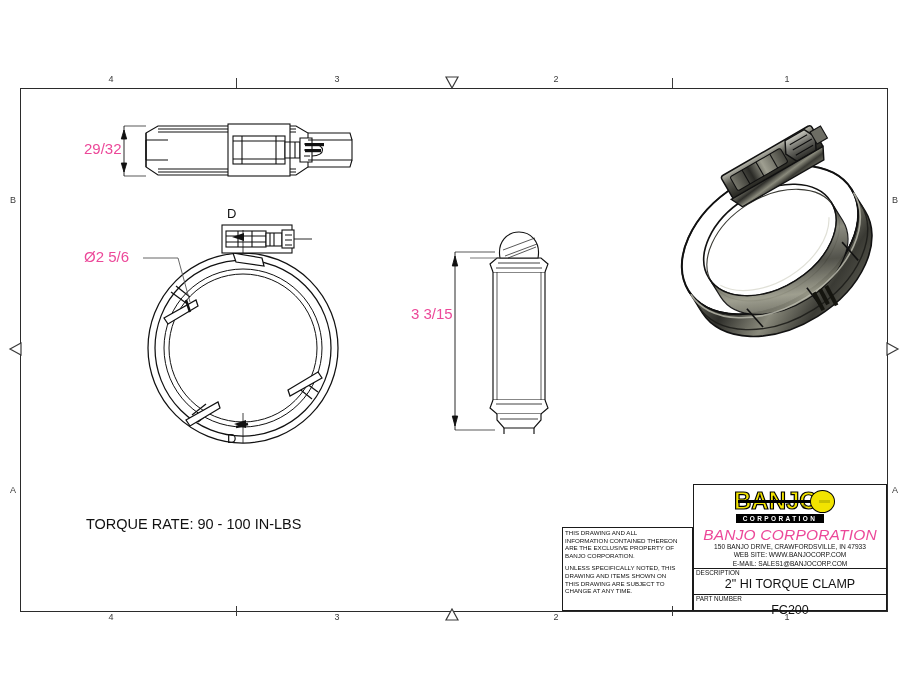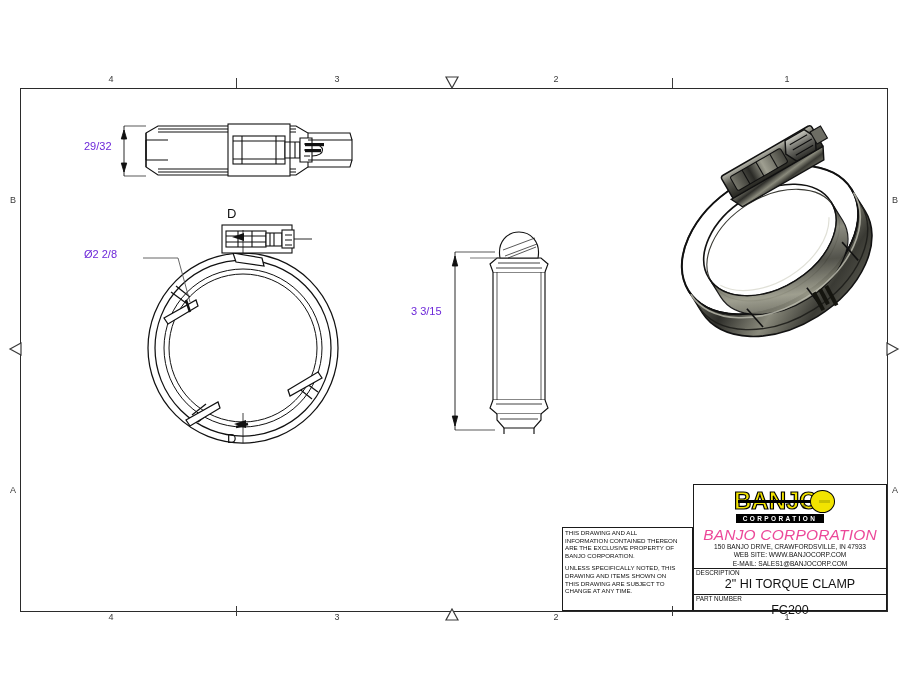--- a/index.html
+++ b/index.html
@@ -42,22 +42,22 @@
   }
   .zone-tick {
     position: absolute;
     background: #3a3a3a;
   }
   .zone-tick.vert { width: 1px; height: 10px; }
 
   
   .dim-text {
     position: absolute;
-    font-size: 11px;
-    color: #6d28d9;
+    font-size: 15px;
+    color: #ec4899;
     white-space: nowrap;
     font-family: "Liberation Sans", sans-serif;
   }
   .sect-letter {
     position: absolute;
     font-size: 13px;
     color: #111;
     font-family: "Liberation Sans", sans-serif;
   }
 
@@ -453,27 +453,28 @@
     <polygon points="2,8 13,2 13,14" fill="#ffffff" stroke="#3a3a3a" stroke-width="1.2"></polygon>
   </svg>
 
   <div class="zone" style="left:888px; top:195px;">B</div>
   <div class="zone" style="left:888px; top:485px;">A</div>
   <svg style="position:absolute; left:884px; top:341px; width:16px; height:16px;">
     <polygon points="14,8 3,2 3,14" fill="#ffffff" stroke="#3a3a3a" stroke-width="1.2"></polygon>
   </svg>
 
   <div class="dim-text" style="left:84px; top:140px;">29/32</div>
-  <div class="dim-text" style="left:84px; top:248px;">Ø2 2/8</div>
+  <div class="dim-text" style="left:84px; top:248px;">Ø2 5/6</div>
   <div class="dim-text" style="left:411px; top:305px;">3 3/15</div>
 
   <div class="sect-letter" style="left:227px; top:206px;">D</div>
   <div class="sect-letter" style="left:227px; top:431px;">D</div>
 
   <div class="notes">
+    <div>TORQUE RATE: 90 - 100 IN-LBS</div>
   </div>
 
   <div class="tb-legal">
     <p>THIS DRAWING AND ALL</p>
     <p>INFORMATION CONTAINED THEREON</p>
     <p>ARE THE EXCLUSIVE PROPERTY OF</p>
     <p>BANJO CORPORATION.</p>
     <div class="gap"></div>
     <p>UNLESS SPECIFICALLY NOTED, THIS</p>
     <p>DRAWING AND ITEMS SHOWN ON</p>

